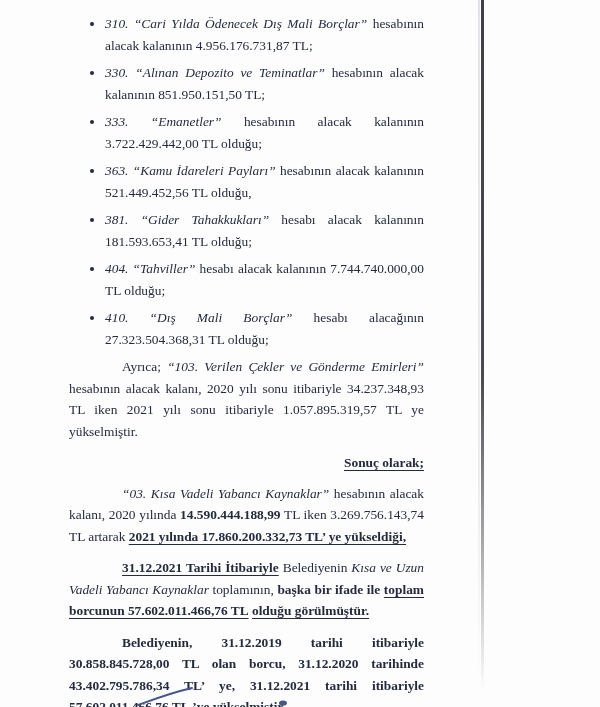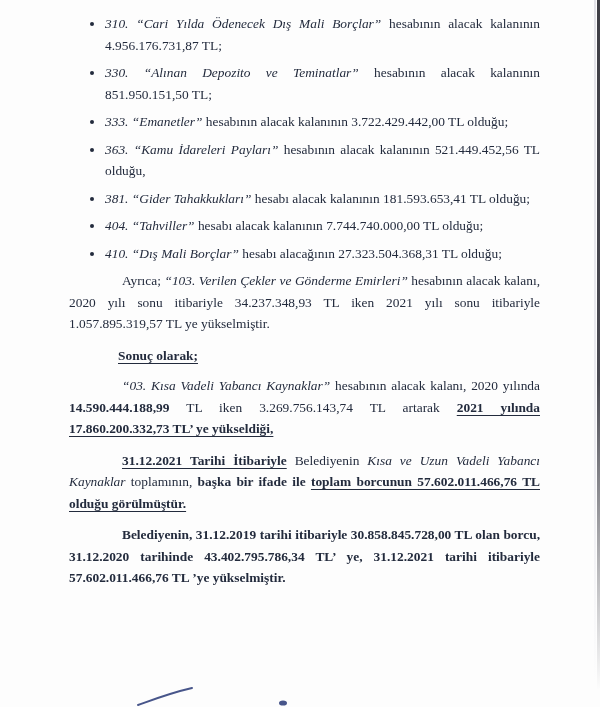--- a/index.html
+++ b/index.html
@@ -12,21 +12,21 @@
   body{
     width:600px;height:707px;
     background:var(--paper);
     font-family:"Liberation Serif","DejaVu Serif",serif;
     color:var(--ink);
     overflow:hidden;
     position:relative;
   }
   .page{
     box-sizing:border-box;
-    width:600px;height:707px;
+    width:484px;height:707px;
     padding:13px 60px 0 65px;
     position:relative;
   }
   
   .edge-light{
     position:absolute;top:0;right:4px;width:2px;height:680px;
     background:linear-gradient(to bottom,#e2e2e8 0%,#ececf1 70%,rgba(236,236,241,0) 100%);
   }
   .edge-dark{
     position:absolute;top:0;right:0;width:3px;height:690px;
@@ -46,21 +46,21 @@
   .b{font-weight:bold;}
   .bu{font-weight:bold;text-decoration:underline;text-decoration-thickness:1.4px;text-underline-offset:2.5px;}
   p{
     margin:0 0 10px 4px;
     line-height:21.5px;
     font-size:13.4px;
     text-align:justify;
   }
   p.gorulmustur{margin:2px 0 9px 0;font-style:italic;text-align:left;}
   p.indent{text-indent:53px;}
-  p.heading{margin:0 0 9px 0;text-indent:53px;text-align:left;}
+  p.heading{margin:0 0 9px 0;text-indent:53px;text-align:right;}
   p.final{font-weight:bold;margin-bottom:0;}
   .signature{
     position:absolute;left:0;bottom:0;width:600px;height:30px;
   }
 </style>
 </head>
 <body>
 
 <div class="page">
 

